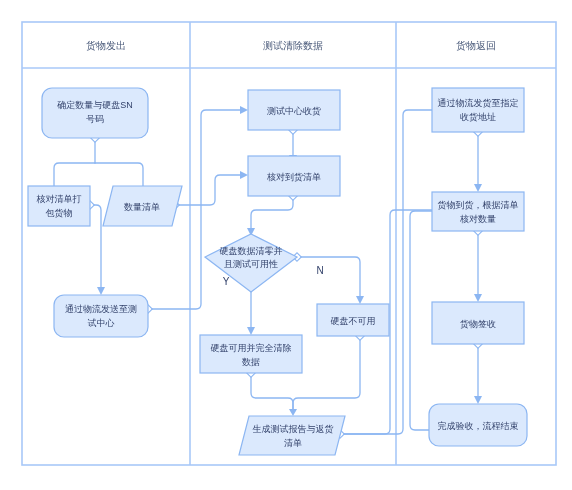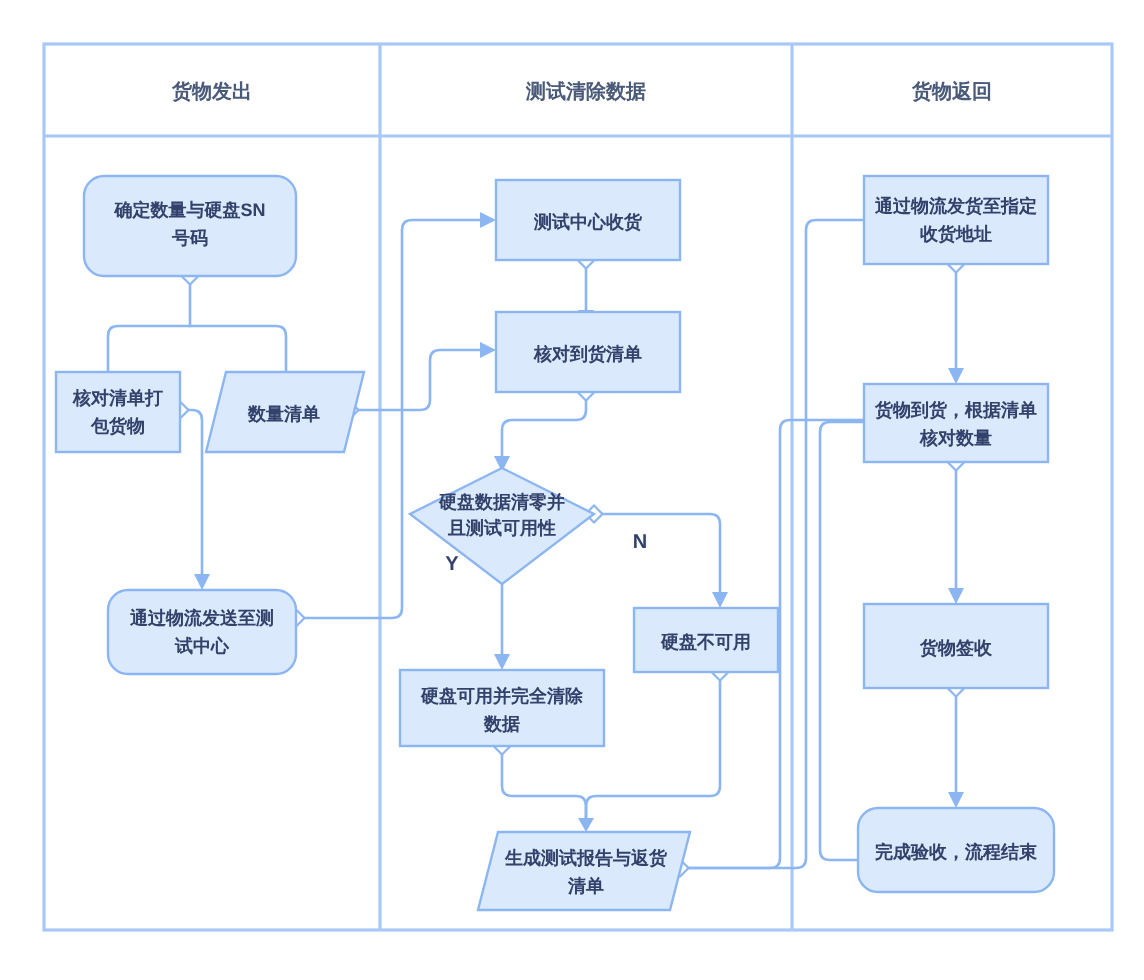--- a/index.html
+++ b/index.html
@@ -9,21 +9,20 @@
   }
   body {
     font-family: "Liberation Sans", "DejaVu Sans", sans-serif;
   }
   #canvas {
     position: relative;
     width: 572px;
     height: 490px;
     background: #ffffff;
     overflow: hidden;
-    font-weight: bold;
   }
   #flow-svg {
     position: absolute;
     left: 0;
     top: 0;
     width: 572px;
     height: 490px;
   }
   .lane-title {
     font-size: 10px;

